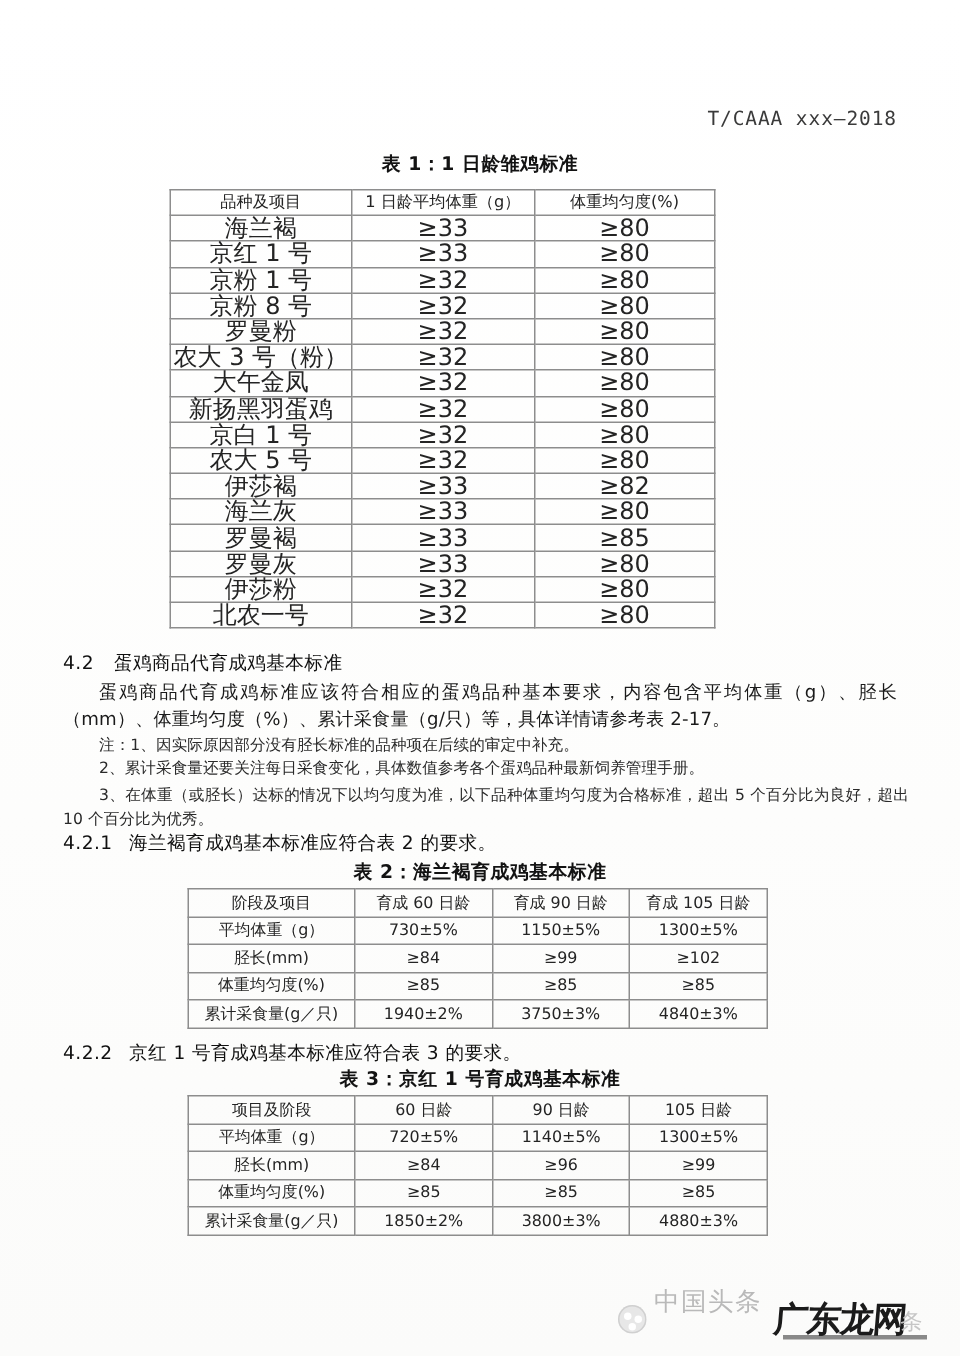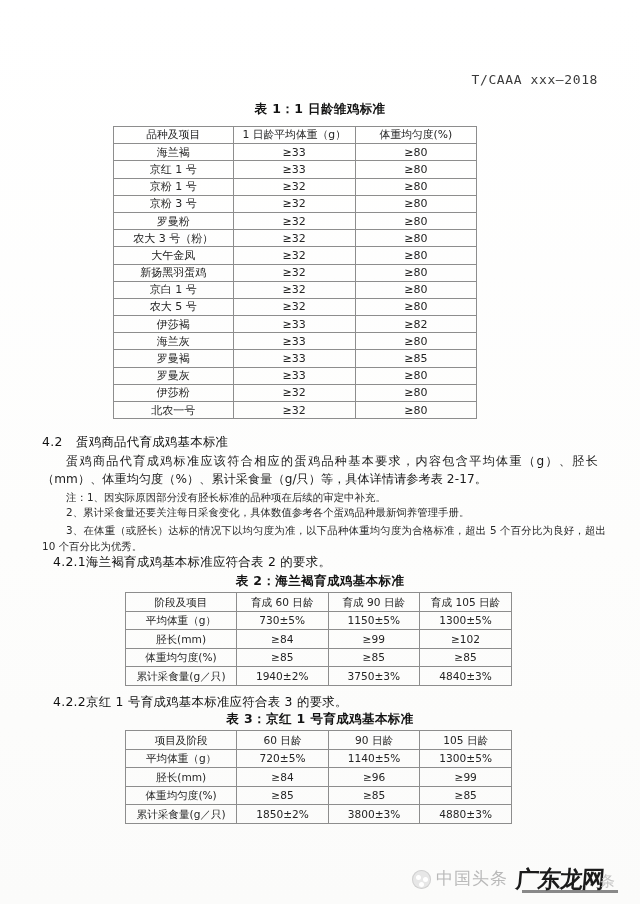--- a/index.html
+++ b/index.html
@@ -31,34 +31,34 @@
   table td,table th{
     border:1px solid #8d8d8d;
     text-align:center;
     font-weight:normal;
     padding:0;
     line-height:1;
     white-space:nowrap;
   }
   
   .t1{position:absolute;left:113px;top:126px;width:364px;}
-  .t1 td{height:16.2px;font-size:11px;}
+  .t1 td{height:16.2px;font-size:16px;}
   .t1 .c0{width:120px;}
   .t1 .c1{width:122px;}
   .t1 .c2{width:122px;}
   .t1 tr.hdr td{font-size:10.8px;}
   .cap1{position:absolute;left:0;right:0;top:101px;}
   
   .sec{
     position:absolute;font-size:12.4px;font-weight:normal;color:#101010;
     letter-spacing:.3px;
   }
   .sec .num{display:inline-block;min-width:34px;
     font-family:"DejaVu Sans","Liberation Sans",sans-serif;}
-  .sec3 .num{min-width:44px;text-align:right;}
+  .sec3 .num{min-width:44px;}
   .para{
     position:absolute;font-size:12.1px;line-height:17.5px;color:#1a1a1a;
     text-align:justify;letter-spacing:.1px;
   }
   .note{
     position:absolute;font-size:10.4px;line-height:15.5px;color:#2a2a2a;
     letter-spacing:.05px;
   }
   
   .t23{position:absolute;left:125px;width:387px;}
@@ -77,21 +77,21 @@
     position:absolute;left:8px;top:14px;width:19px;height:19px;
     border-radius:50%;background:#e7e7e7;
     box-shadow:0 0 0 1px #d0d0d0 inset;
   }
   .wm-circle:after{
     content:"";position:absolute;left:4px;top:5px;width:5px;height:5px;
     border-radius:50%;background:#fff;
     box-shadow:7px 2px 0 0 #fff, 3px 7px 0 0 #fff;
   }
   .wm-faint{
-    position:absolute;left:32px;top:11px;
+    position:absolute;left:32px;top:0;
     font-size:17px;color:#b9b9b9;letter-spacing:1px;
     font-family:"DejaVu Sans","Liberation Sans",sans-serif;
   }
   .wm-faint2{
     position:absolute;left:196px;top:16px;
     font-size:15px;color:#c6c6c6;
   }
   .wm-bold{
     position:absolute;left:112px;top:8px;
     font-size:23px;font-weight:bold;color:#1b1b1b;
@@ -129,21 +129,21 @@
         <td>京红 1 号</td>
         <td>≥33</td>
         <td>≥80</td>
       </tr>
       <tr>
         <td>京粉 1 号</td>
         <td>≥32</td>
         <td>≥80</td>
       </tr>
       <tr>
-        <td>京粉 3 号</td>
+        <td>京粉 8 号</td>
         <td>≥32</td>
         <td>≥80</td>
       </tr>
       <tr>
         <td>罗曼粉</td>
         <td>≥32</td>
         <td>≥80</td>
       </tr>
       <tr>
         <td>农大 3 号（粉）</td>

